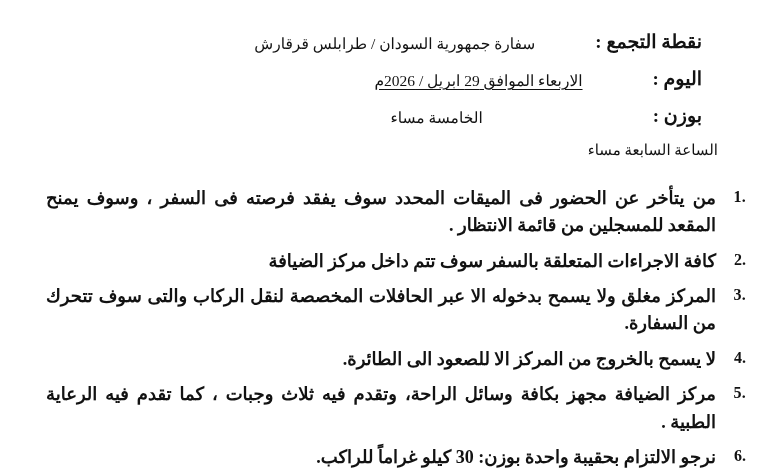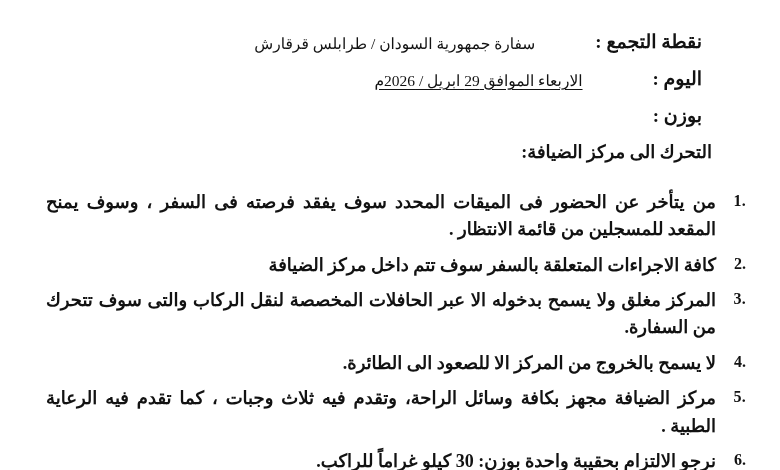--- a/index.html
+++ b/index.html
@@ -110,24 +110,25 @@
       <span class="hvalue">سفارة جمهورية السودان / طرابلس قرقارش</span>
     </div>
 
     <div class="hrow row2">
       <span class="hlabel underline">اليوم  :</span>
       <span class="hvalue underline">الاربعاء الموافق 29 ابريل / 2026م</span>
     </div>
 
     <div class="hrow row3">
       <span class="hlabel underline">بوزن  :</span>
+      <span class="hvalue">الخامسة مساء</span>
     </div>
 
     <div class="hrow row4">
-      <span class="hlabel">التحرك الى مركز الضيافة:</span>
+      <span class="hvalue">الساعة السابعة مساء</span>
     </div>
 
   </div>
 
   <ol class="notes">
     <li class="li-tight">من يتأخر عن الحضور فى الميقات المحدد سوف يفقد فرصته فى السفر ، وسوف يمنح  المقعد للمسجلين من قائمة الانتظار .</li>
     <li>كافة الاجراءات المتعلقة بالسفر سوف تتم داخل مركز الضيافة</li>
     <li class="li-tight">المركز مغلق ولا يسمح بدخوله الا عبر الحافلات المخصصة لنقل الركاب والتى سوف تتحرك من السفارة.</li>
     <li>لا يسمح بالخروج من المركز الا للصعود الى الطائرة.</li>
     <li class="li-tight">مركز الضيافة مجهز بكافة وسائل الراحة، وتقدم فيه ثلاث وجبات ، كما تقدم فيه الرعاية الطبية .</li>

